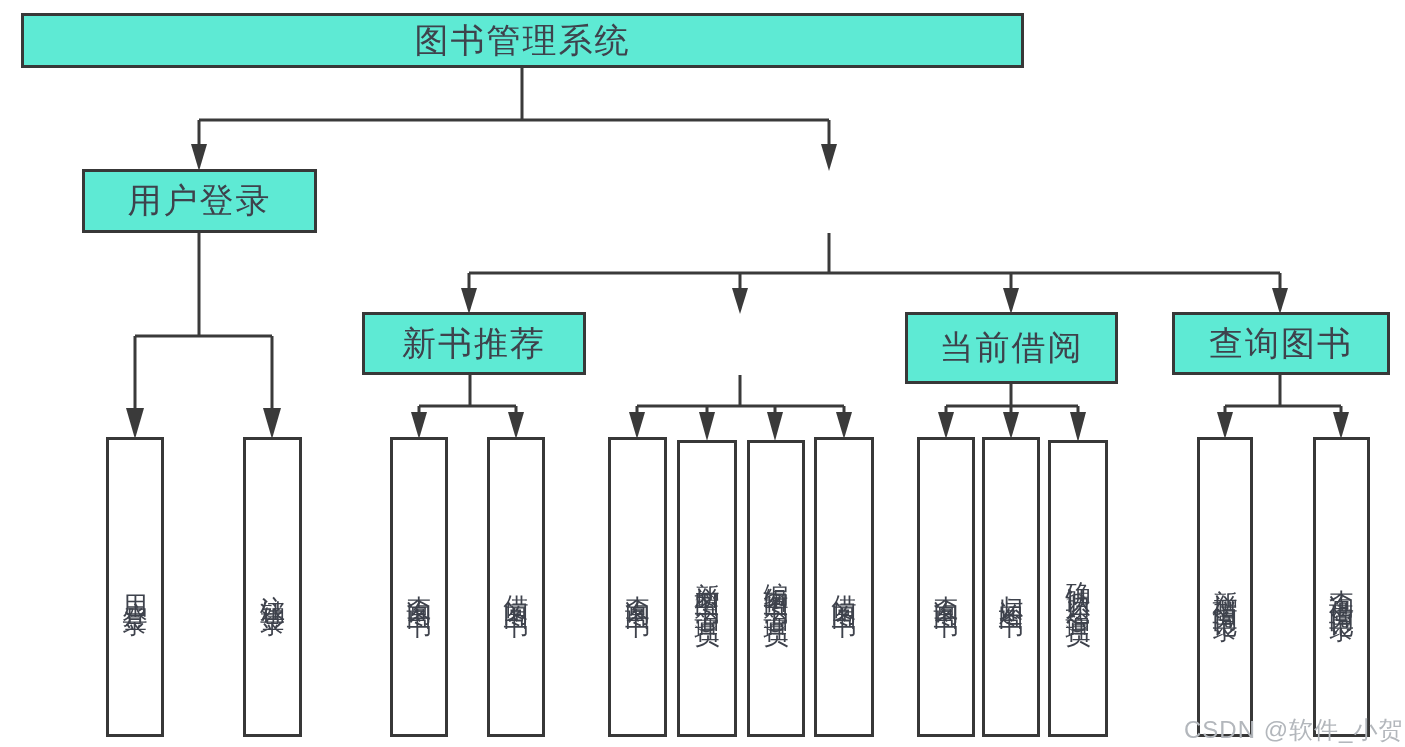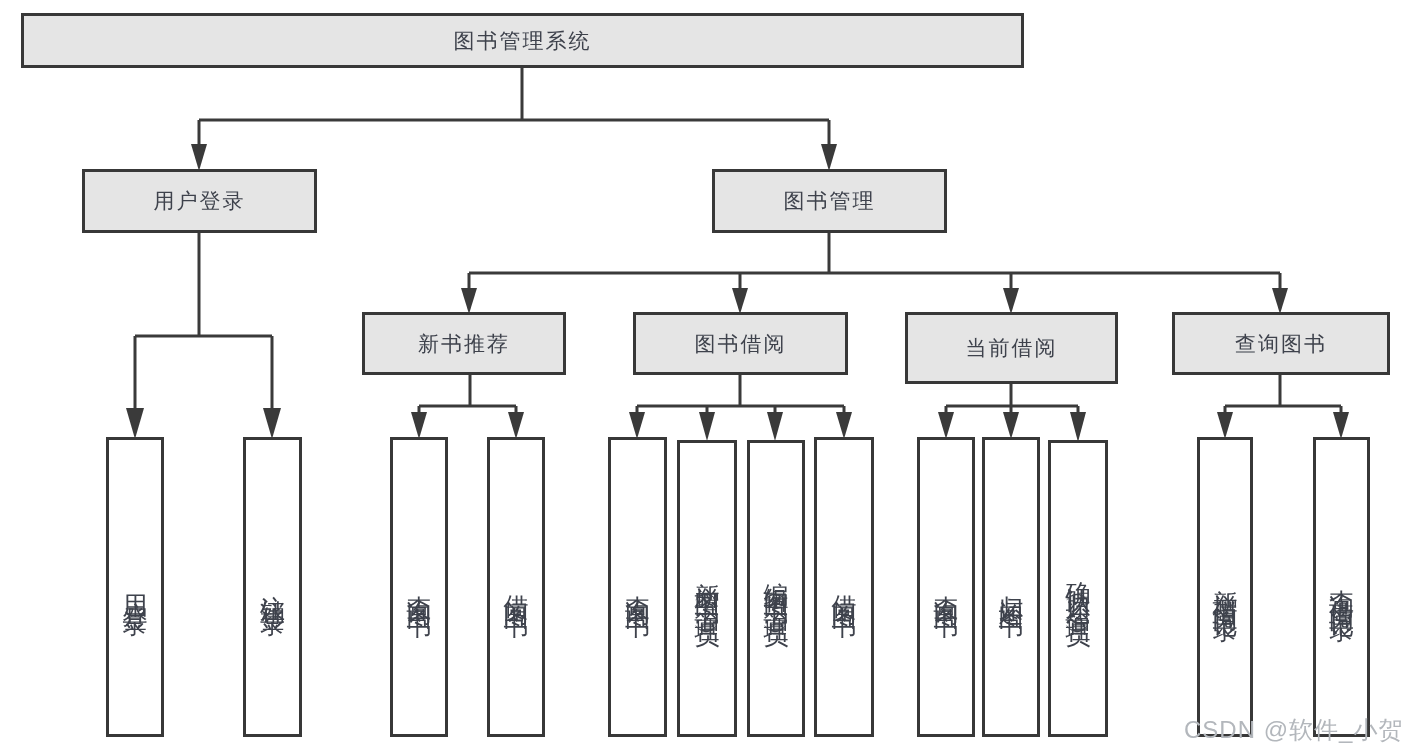--- a/index.html
+++ b/index.html
@@ -1,22 +1,22 @@
 <!DOCTYPE html>
 <html><head>
 <meta charset="utf-8">
 <style>
   html,body{margin:0;padding:0;background:#ffffff;}
   body{width:1405px;height:747px;position:relative;overflow:hidden;
        font-family:"Liberation Sans","DejaVu Sans",sans-serif;}
   .stage{position:absolute;left:0;top:0;width:1405px;height:747px;}
   svg.connectors{position:absolute;left:0;top:0;width:1405px;height:747px;}
-  .hbox{position:absolute;box-sizing:border-box;border:3px solid #383838;background:#e5e5e5;
+  .hbox{position:absolute;box-sizing:border-box;border:3px solid #383838;background:#5eead4;
         display:flex;align-items:center;justify-content:center;
-        font-size:21px;color:#3e424c;letter-spacing:2px;}
+        font-size:34px;color:#3e424c;letter-spacing:2px;}
   .vbox{position:absolute;box-sizing:border-box;border:3px solid #383838;background:#ffffff;
         display:flex;align-items:center;justify-content:center;
         writing-mode:vertical-rl;text-orientation:mixed;
         font-size:25px;color:#3e424c;letter-spacing:6px;line-height:1;}
   .watermark{position:absolute;left:1184px;top:714px;font-size:24px;color:#b3b7bc;
              letter-spacing:1px;white-space:nowrap;}
 </style>
 </head>
 <body>
 
@@ -62,29 +62,23 @@
     </g>
   </svg>
 
   <div class="hbox" style="left:21px;top:13px;width:1003px;height:55px;">
     <span>图书管理系统</span>
   </div>
 
   <div class="hbox" style="left:82px;top:169px;width:235px;height:64px;">
     <span>用户登录</span>
   </div>
-  <div class="hbox" style="left:712px;top:169px;width:235px;height:64px;">
-    <span>图书管理</span>
-  </div>
 
-  <div class="hbox" style="left:362px;top:312px;width:204px;height:63px;">
+  <div class="hbox" style="left:362px;top:312px;width:224px;height:63px;">
     <span>新书推荐</span>
-  </div>
-  <div class="hbox" style="left:633px;top:312px;width:215px;height:63px;">
-    <span>图书借阅</span>
   </div>
   <div class="hbox" style="left:905px;top:312px;width:213px;height:72px;">
     <span>当前借阅</span>
   </div>
   <div class="hbox" style="left:1172px;top:312px;width:218px;height:63px;">
     <span>查询图书</span>
   </div>
 
   <div class="vbox" style="left:106px;top:437px;width:58px;height:300px;">
     <span>用户登录</span>

